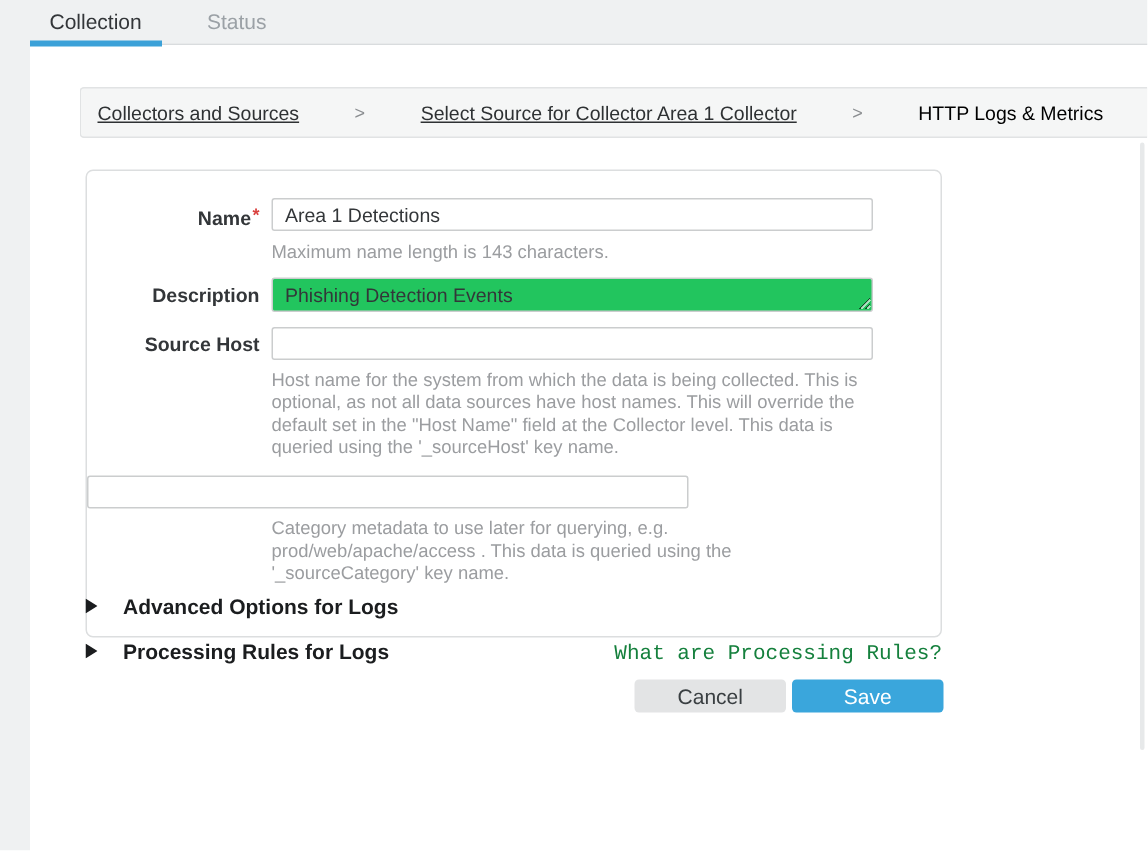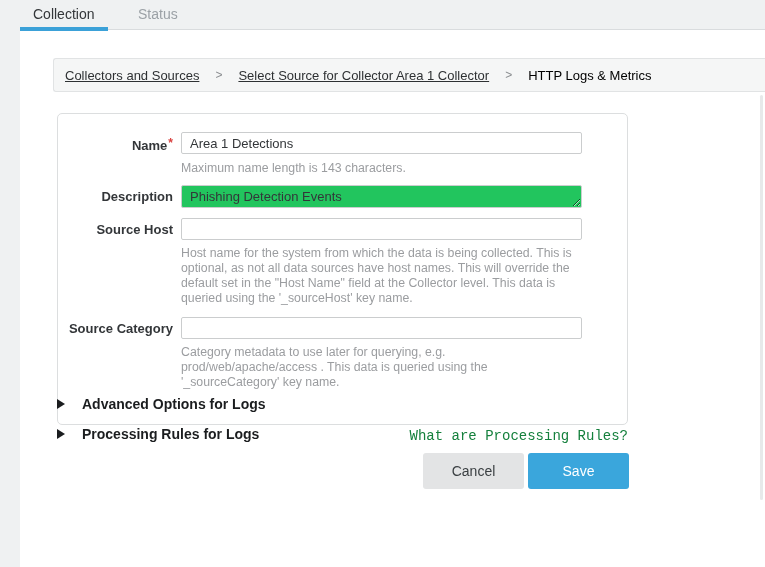--- a/index.html
+++ b/index.html
@@ -20,21 +20,21 @@
   .tab-active { left: 33px; color: #333639; }
   .tab-inactive { left: 138px; color: #9ba1a6; }
   .tab-underline { position: absolute; left: 20px; top: 27px; width: 88px; height: 4px; background: #3ba1d8; z-index: 2; }
 
   
   .breadcrumb {
     position: absolute; left: 53px; top: 58px; right: 0; height: 34px;
     background: #f5f6f6; border: 1px solid #e1e3e4; border-right: none;
     border-radius: 3px 0 0 3px;
     display: flex; align-items: center; padding-left: 11px;
-    font-size: 13px; color: #2e3133; box-sizing: border-box;
+    font-size: 13px; color: #2e3133; box-sizing: border-box; gap: 21px;
   }
   .crumb-link { text-decoration: underline; color: #2e3133; cursor: pointer; white-space: nowrap; }
   .crumb-sep { color: #8a8d90; margin: 0 16px; font-size: 12px; }
   .crumb-current { color: #000000; white-space: nowrap; }
 
   
   .scroll-line { position: absolute; right: 2px; top: 95px; width: 3px; height: 405px; background: #e7e9ea; border-radius: 2px; }
 
   
   .card {
@@ -68,21 +68,21 @@
     position: absolute; left: 57px; display: flex; align-items: center; gap: 17px;
     font-size: 14px; font-weight: bold; color: #1b1d1f; cursor: pointer;
   }
   .sec-advanced { top: 396px; }
   .sec-processing { top: 426px; }
   .caret-icon { display: inline-flex; width: 8px; }
 
   
   .rules-link { position: absolute; top: 428px; right: 137px; font-size: 14px; color: #15803d; cursor: pointer; font-family: Liberation Mono, monospace; }
   .button-row { position: absolute; top: 453px; right: 136px; display: flex; gap: 4px; }
-  .btn { height: 36px; width: 101px; border: none; border-radius: 3px; font-size: 14px; cursor: pointer; font-family: "Liberation Sans", sans-serif; text-align: center; }
+  .btn { height: 22px; width: 101px; border: none; border-radius: 3px; font-size: 14px; cursor: pointer; font-family: "Liberation Sans", sans-serif; text-align: center; }
   .btn-cancel { background: #e3e4e5; color: #3a3f42; }
   .btn-save { background: #3aa6dc; color: #ffffff; }
 </style>
 </head>
 <body>
 
 <div id="app">
 
   <div class="left-strip"></div>
 
@@ -122,21 +122,20 @@
 
     <div class="form-row mt10">
       <div class="form-label">Source Host</div>
       <input class="text-input" type="text" value="" style="">
     </div>
     <div class="help-row mt6">
       <div class="help-text">Host name for the system from which the data is being collected. This is optional, as not all data sources have host names. This will override the default set in the "Host Name" field at the Collector level. This data is queried using the '_sourceHost' key name.</div>
     </div>
 
     <div class="form-row mt11">
-      <div class="form-label">Source Category</div>
       <input class="text-input" type="text" value="" style="">
     </div>
     <div class="help-row mt6">
       <div class="help-text">Category metadata to use later for querying, e.g. prod/web/apache/access . This data is queried using the '_sourceCategory' key name.</div>
     </div>
 
   </div>
 
   <div class="section-toggle sec-advanced">
     <span class="caret-icon">

